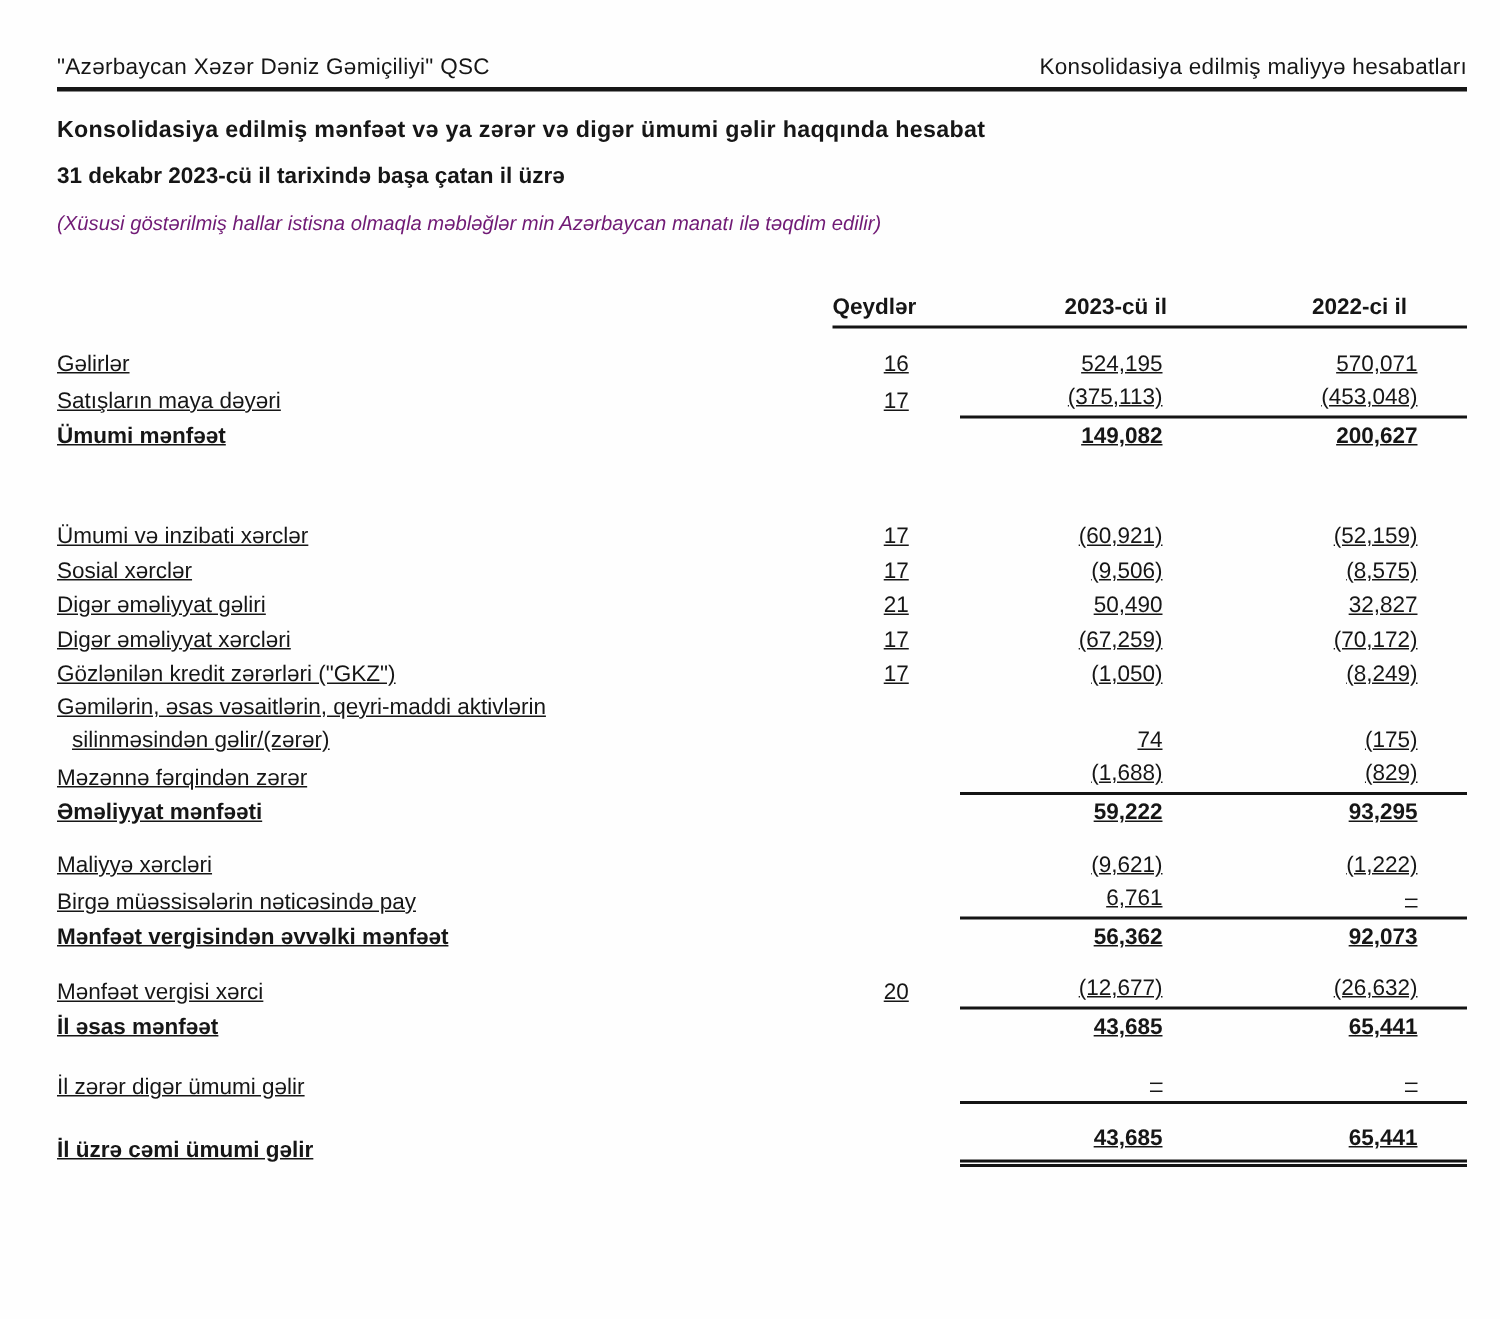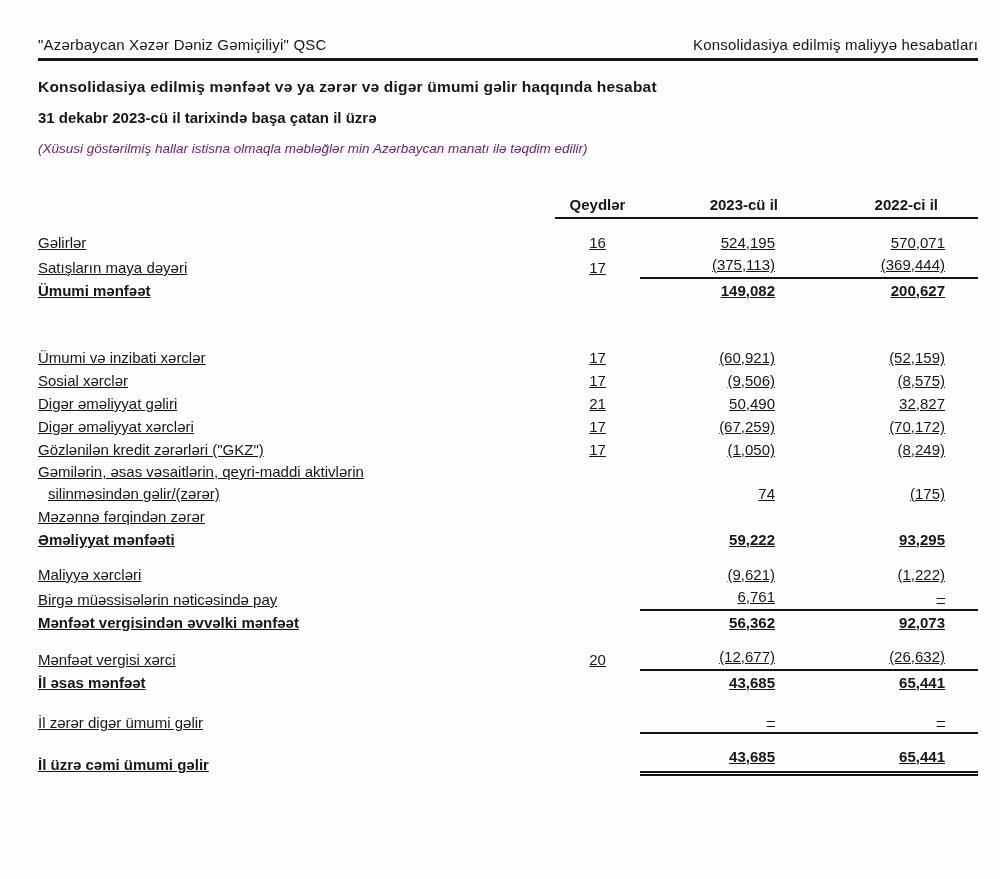--- a/index.html
+++ b/index.html
@@ -35,21 +35,21 @@
   .fin-table { margin-top: 40px; font-size: 15px; }
 
   .thead { display: flex; align-items: flex-end; font-weight: bold; }
   .thead .head-spacer { flex: 1; }
   .thead-right {
     width: 423px; flex-shrink: 0;
     display: flex; align-items: flex-end;
     border-bottom: 2px solid #141414;
     padding-bottom: 4px;
   }
-  .h-note { width: 85px; text-align: center; }
+  .h-note { width: 85px; text-align: left; }
   .h-values { width: 338px; box-sizing: border-box; display: flex; padding-right: 40px; }
   .h-2023 { width: 138px; text-align: right; }
   .h-2022 { flex: 1; text-align: right; }
 
   .tbody { padding-top: 12px; }
 
   .row { display: flex; align-items: flex-end; min-height: 23px; line-height: 22px; text-decoration: underline; }
   .row.bold { font-weight: bold; }
 
   .c-label { flex: 1; padding-right: 6px; }
@@ -114,21 +114,21 @@
   </div>
 
   <div class="row">
     <div class="c-label">
             <div>Satışların maya dəyəri</div>
           </div>
     <div class="righthalf">
       <div class="c-note">17</div>
       <div class="c-values rule-below">
         <div class="c-v2023">(375,113)</div>
-        <div class="c-v2022">(369,444)</div>
+        <div class="c-v2022">(453,048)</div>
       </div>
     </div>
   </div>
 
   <div class="row bold">
     <div class="c-label">
             <div>Ümumi mənfəət</div>
           </div>
     <div class="righthalf">
       <div class="c-note"></div>
@@ -215,20 +215,27 @@
         <div class="c-v2023">74</div>
         <div class="c-v2022">(175)</div>
       </div>
     </div>
   </div>
 
   <div class="row">
     <div class="c-label">
             <div>Məzənnə fərqindən zərər</div>
           </div>
+    <div class="righthalf">
+      <div class="c-note"></div>
+      <div class="c-values rule-below">
+        <div class="c-v2023">(1,688)</div>
+        <div class="c-v2022">(829)</div>
+      </div>
+    </div>
   </div>
 
   <div class="row bold">
     <div class="c-label">
             <div>Əməliyyat mənfəəti</div>
           </div>
     <div class="righthalf">
       <div class="c-note"></div>
       <div class="c-values">
         <div class="c-v2023">59,222</div>

